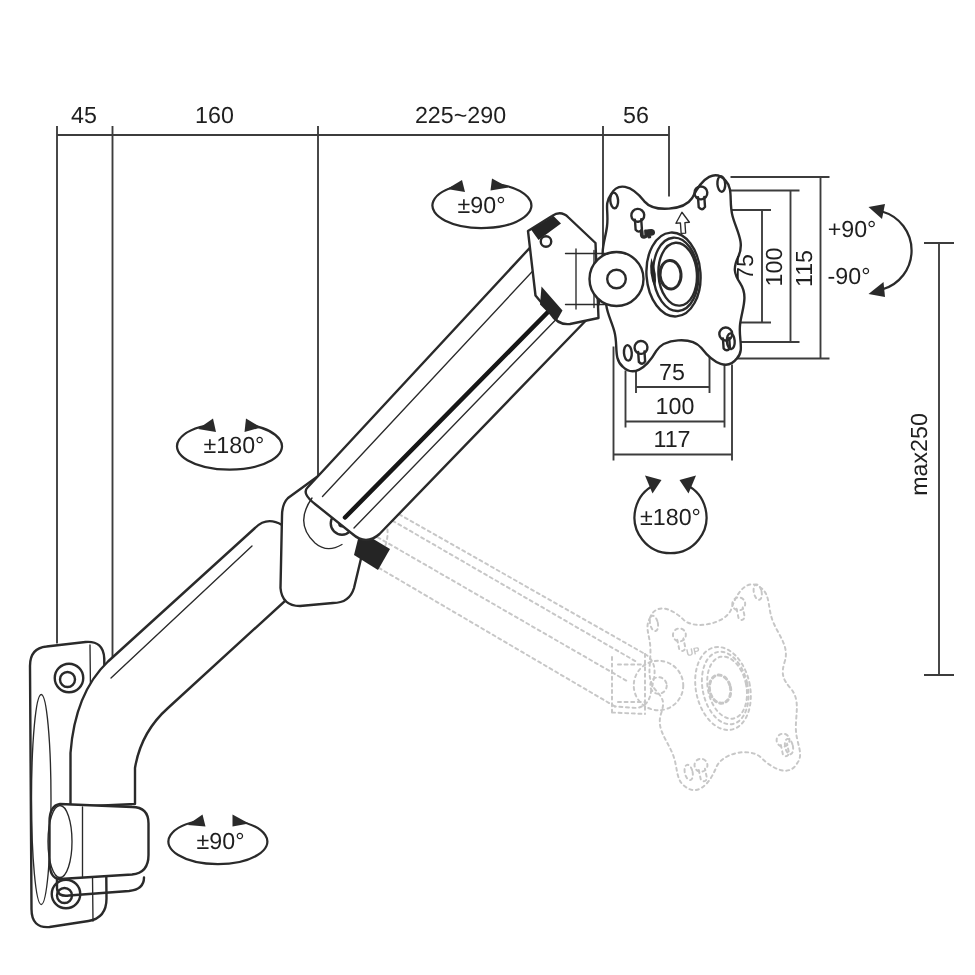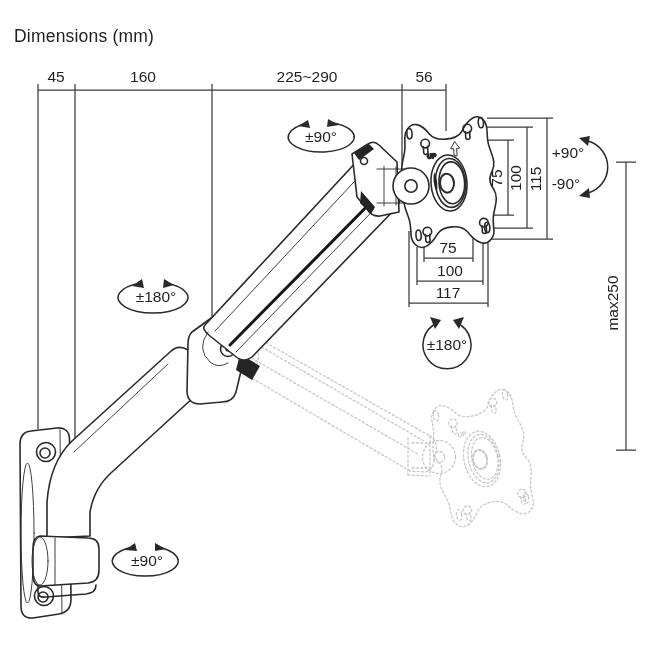--- a/index.html
+++ b/index.html
@@ -25,21 +25,20 @@
   .ghost{stroke:var(--color-ghost);stroke-width:1.3;fill:none;stroke-dasharray:2 2.4;
          stroke-linecap:round;stroke-linejoin:round;}
   .ghost text{fill:var(--color-ghost);stroke:none;}
   .arrowline{stroke:var(--color-line);stroke-width:1.5;fill:none;}
   .arrowhead{fill:var(--color-line);stroke:none;}
 </style>
 </head>
 <body>
 
 <div class="stage">
-  <div class="title">Dimensions (mm)</div>
 
   <svg width="650" height="650" viewBox="0 0 650 650">
     <defs>
       <path id="butterfly" d="M -38,-56 C -33,-64 -24,-62 -16,-50 C -10,-42 10,-42 16,-50
         C 24,-64 33,-68 39,-60 C 44,-54 40,-46 42,-36 C 44,-26 49,-18 44,-9
         C 40,-2 40,2 44,9 C 49,18 44,26 42,36 C 40,46 44,54 38,59
         C 32,66 23,62 15,50 C 9,42 -9,42 -15,50 C -23,62 -32,66 -38,59
         C -44,53 -40,45 -42,35 C -44,25 -49,17 -44,8 C -40,1 -40,-1 -44,-8
         C -49,-17 -44,-25 -42,-35 C -40,-45 -43,-50 -38,-56 Z"></path>
       <g id="keyhole">

